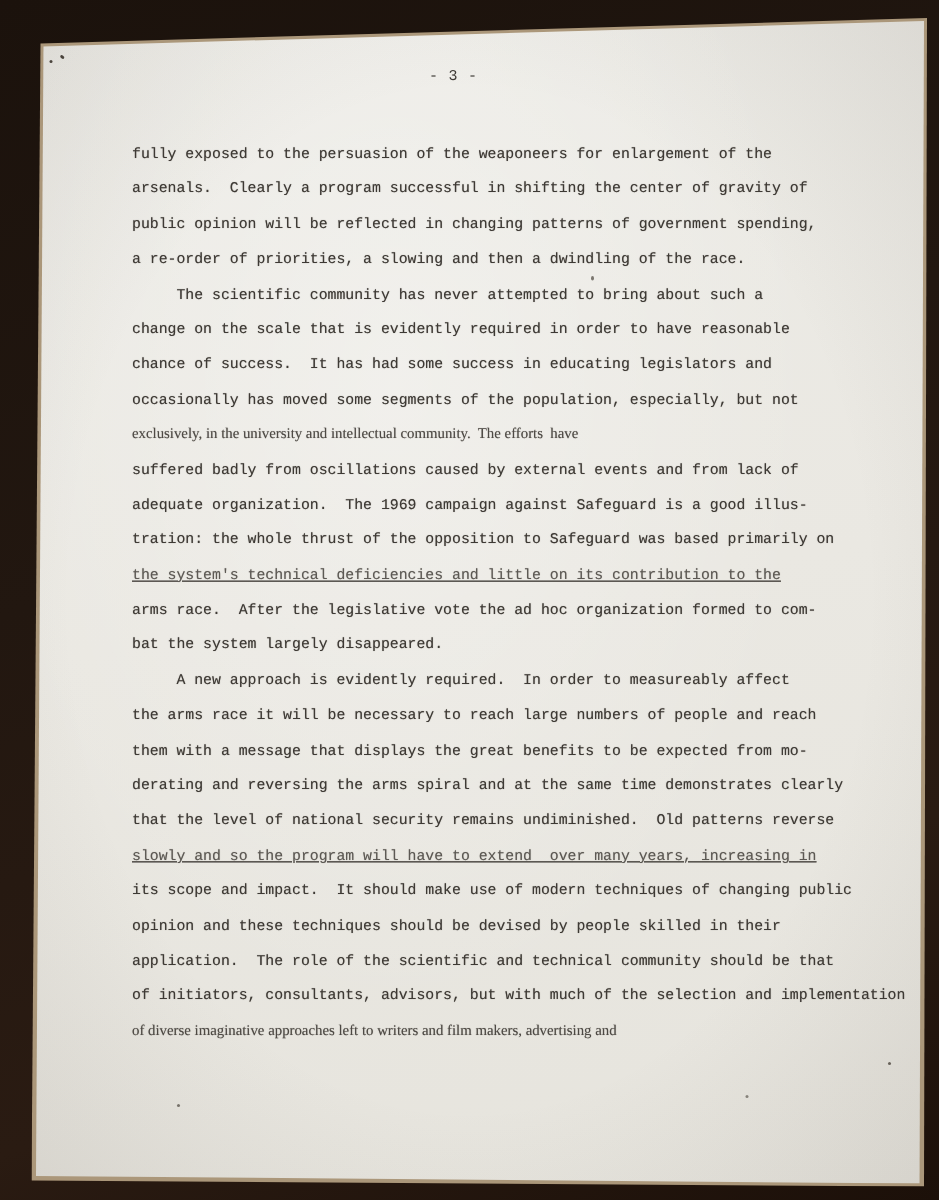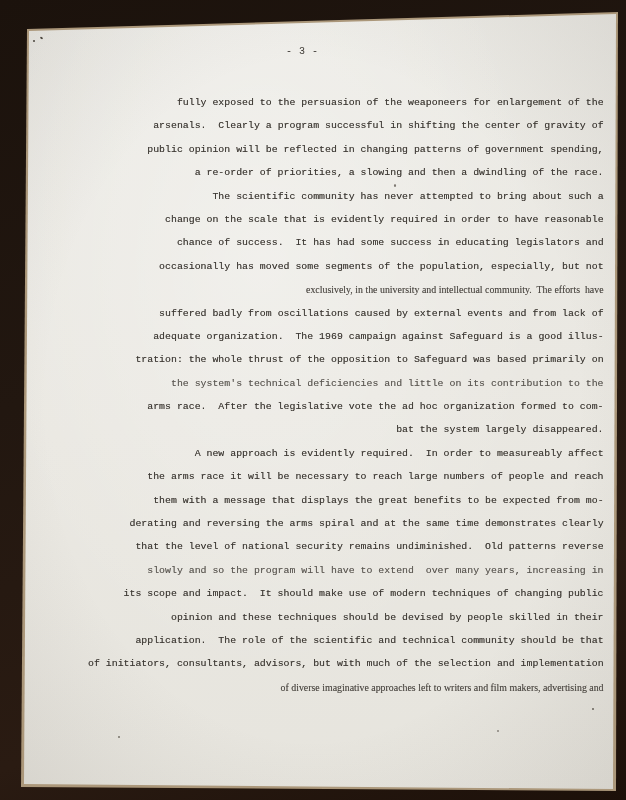--- a/index.html
+++ b/index.html
@@ -50,23 +50,23 @@
   .doc-text {
     position: absolute;
     left: 88px;
     top: 91px;
     color: var(--ink, #3d3934);
     font-size: 9.9px;
     line-height: 23.4px;
     white-space: pre;
     text-shadow: 0 0 0.6px rgba(62,56,50,0.55);
   }
-  .text-line { height: 23.4px; text-align: right; }
+  .text-line { height: 23.4px; }
   
-  .text-line:nth-child(13), .text-line:nth-child(21) { opacity: 0.82; }
+  .text-line:nth-child(13), .text-line:nth-child(21) { opacity: 0.82; text-decoration: underline; }
   .text-line:nth-child(9),  .text-line:nth-child(26) { opacity: 0.9; font-family: Liberation Serif, serif; }
   .speck {
     position: absolute;
     background: #4a443c;
     border-radius: 50%;
   }
   .spk1 { left: 61px;  top: 20px;  width: 3px; height: 2px; transform: rotate(40deg); }
   .spk2 { left: 68px;  top: 17px;  width: 2px; height: 2px; }
   .spk3 { left: 33px;  top: 40px;  width: 2px; height: 2px; }
   .spk4 { left: 40px;  top: 37px;  width: 3px; height: 2px; transform: rotate(35deg); }

